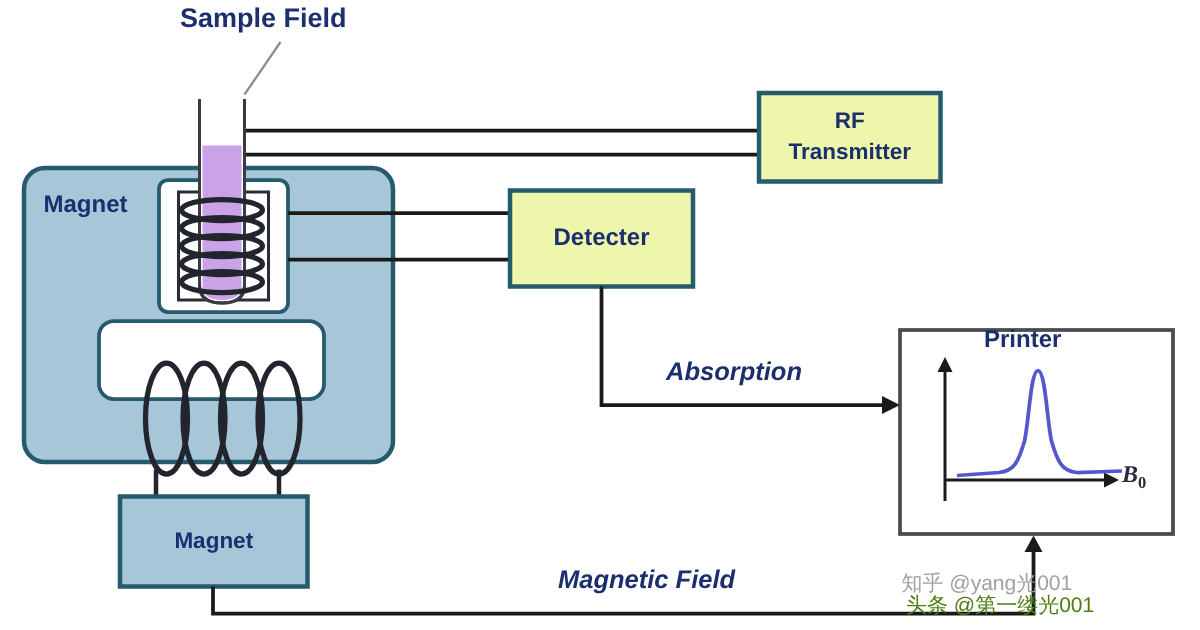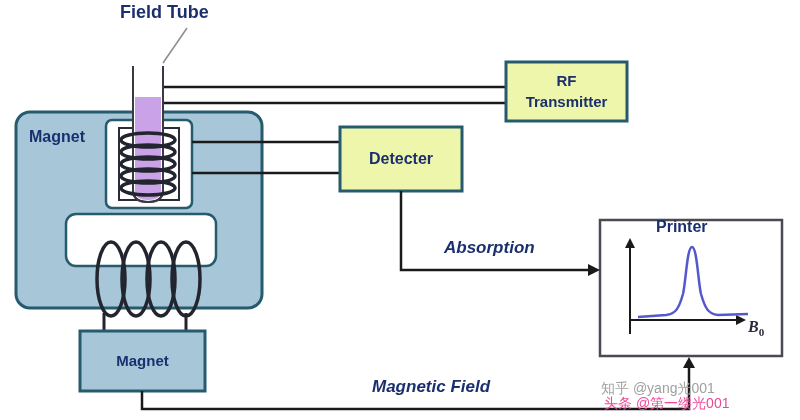--- a/index.html
+++ b/index.html
@@ -12,21 +12,21 @@
   .lbl-big{font-size:18px;}
   .lbl-med{font-size:16px;}
   .lbl-flow{font-size:17px;font-style:italic;}
   .boxtxt{display:flex;flex-direction:column;align-items:center;justify-content:center;
           text-align:center;font-size:15px;line-height:1.35;}
   .b0{font-family:"Liberation Serif", serif;font-style:italic;font-weight:bold;
       font-size:16px;color:#2a2a3a;}
   .b0 sub{font-size:11px;font-style:normal;}
   .wm{position:absolute;z-index:3;font-weight:normal;font-size:14px;white-space:nowrap;}
   .wm-zhihu{color:#a0a0a0;}
-  .wm-toutiao{color:#ec4899;}
+  .wm-toutiao{color:#4d7c0f;}
 </style>
 </head>
 <body>
 
 <div id="stage">
 
   <svg id="diagram-svg" width="800" height="420" viewBox="0 0 800 420">
 
     <rect x="16" y="112" width="246" height="196" rx="14" fill="#a7c7d9" stroke="#265a6d" stroke-width="3"></rect>
     <rect x="66" y="214" width="150" height="52" rx="10" fill="#ffffff" stroke="#265a6d" stroke-width="2.5"></rect>
@@ -83,21 +83,21 @@
       <line x1="630" y1="334" x2="630" y2="246"></line>
       <line x1="630" y1="320" x2="738" y2="320"></line>
     </g>
     <polygon points="630,238 625,248 635,248" fill="#1a1a1a"></polygon>
     <polygon points="746,320 736,315 736,325" fill="#1a1a1a"></polygon>
 
     <path d="M638,317 L666,315 C676,314 679,308 683,294 C686,281 687,247 692,247
              C697,247 698,281 701,294 C705,308 708,314 718,315 L748,314" fill="none" stroke="#5558cc" stroke-width="2.5"></path>
   </svg>
 
-  <div class="txt lbl-big" style="left:120px;top:2px;">Field Tube</div>
+  <div class="txt lbl-big" style="left:120px;top:2px;">Sample Field</div>
 
   <div class="txt lbl-med" style="left:29px;top:128px;">Magnet</div>
 
   <div class="txt boxtxt" style="left:506px;top:62px;width:121px;height:59px;">
     <span>RF</span>
     <span>Transmitter</span>
   </div>
 
   <div class="txt boxtxt" style="left:340px;top:127px;width:122px;height:64px;font-size:16px;">
     <span>Detecter</span>
@@ -106,20 +106,20 @@
   <div class="txt boxtxt" style="left:80px;top:331px;width:125px;height:60px;">
     <span>Magnet</span>
   </div>
 
   <div class="txt lbl-med" style="left:656px;top:194px;margin-top:24px;">Printer</div>
 
   <div class="txt lbl-flow" style="left:444px;top:238px;">Absorption</div>
 
   <div class="txt lbl-flow" style="left:372px;top:377px;">Magnetic Field</div>
 
-  <div class="txt b0" style="left:748px;top:318px;">
+  <div class="txt b0" style="left:748px;top:308px;">
     <span>B</span><sub>0</sub>
   </div>
 
   <div class="wm wm-zhihu" style="left:601px;top:380px;">知乎 @yang光001</div>
   <div class="wm wm-toutiao" style="left:604px;top:395px;">头条 @第一缕光001</div>
 
 </div>
 
 </body></html>

